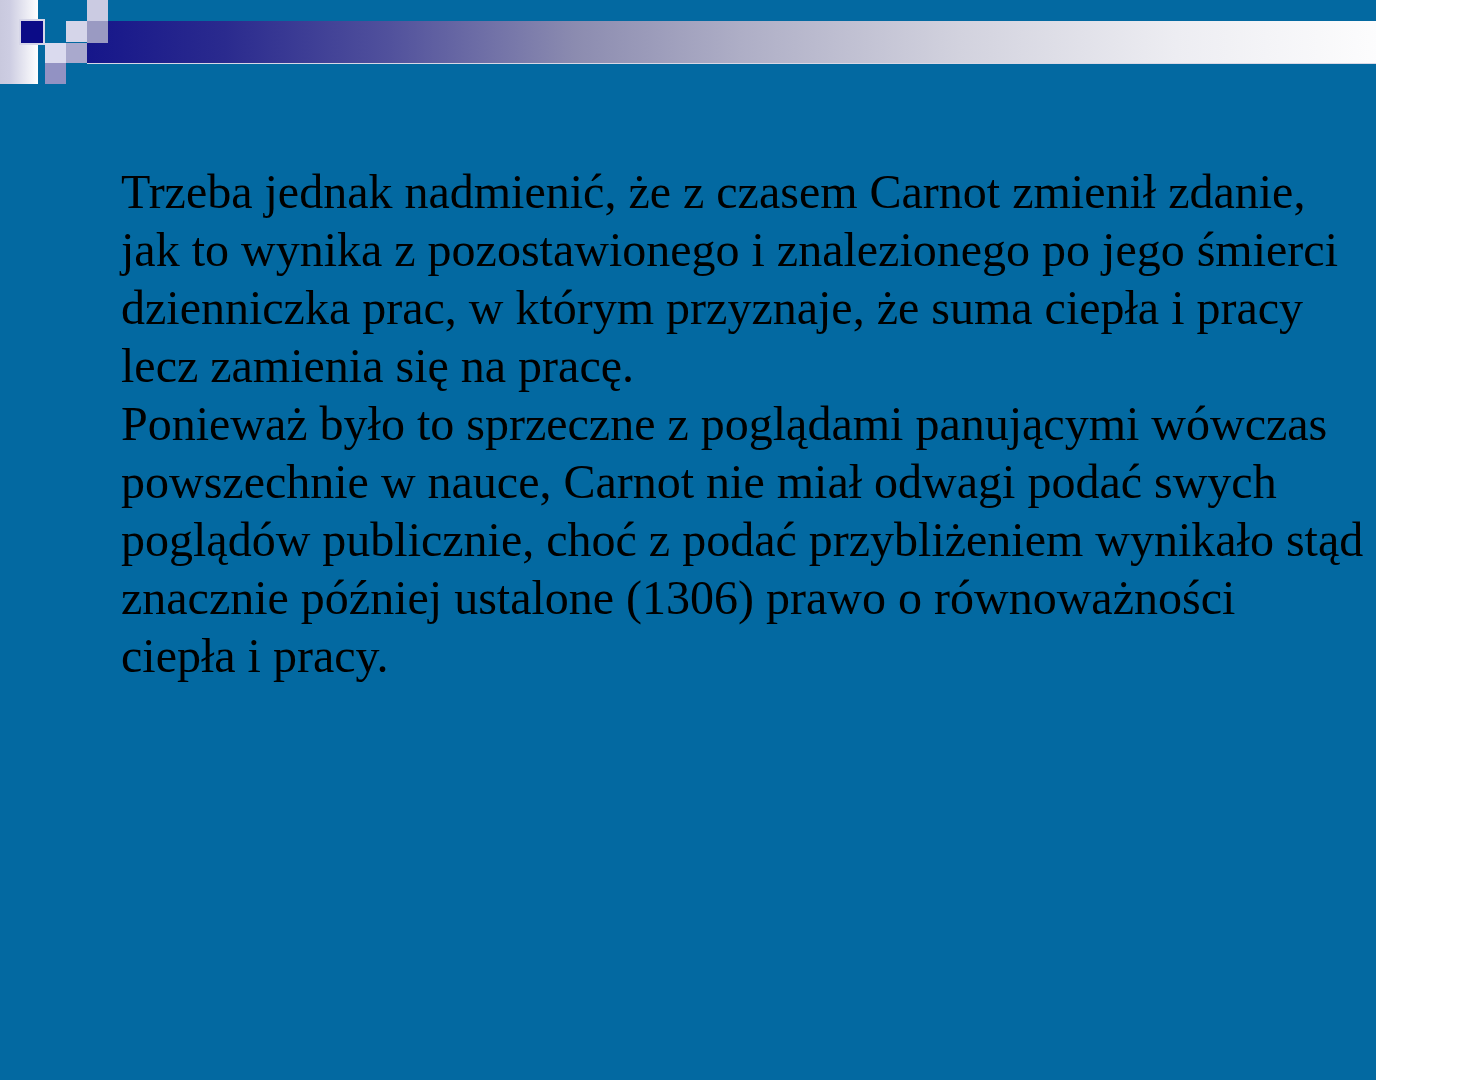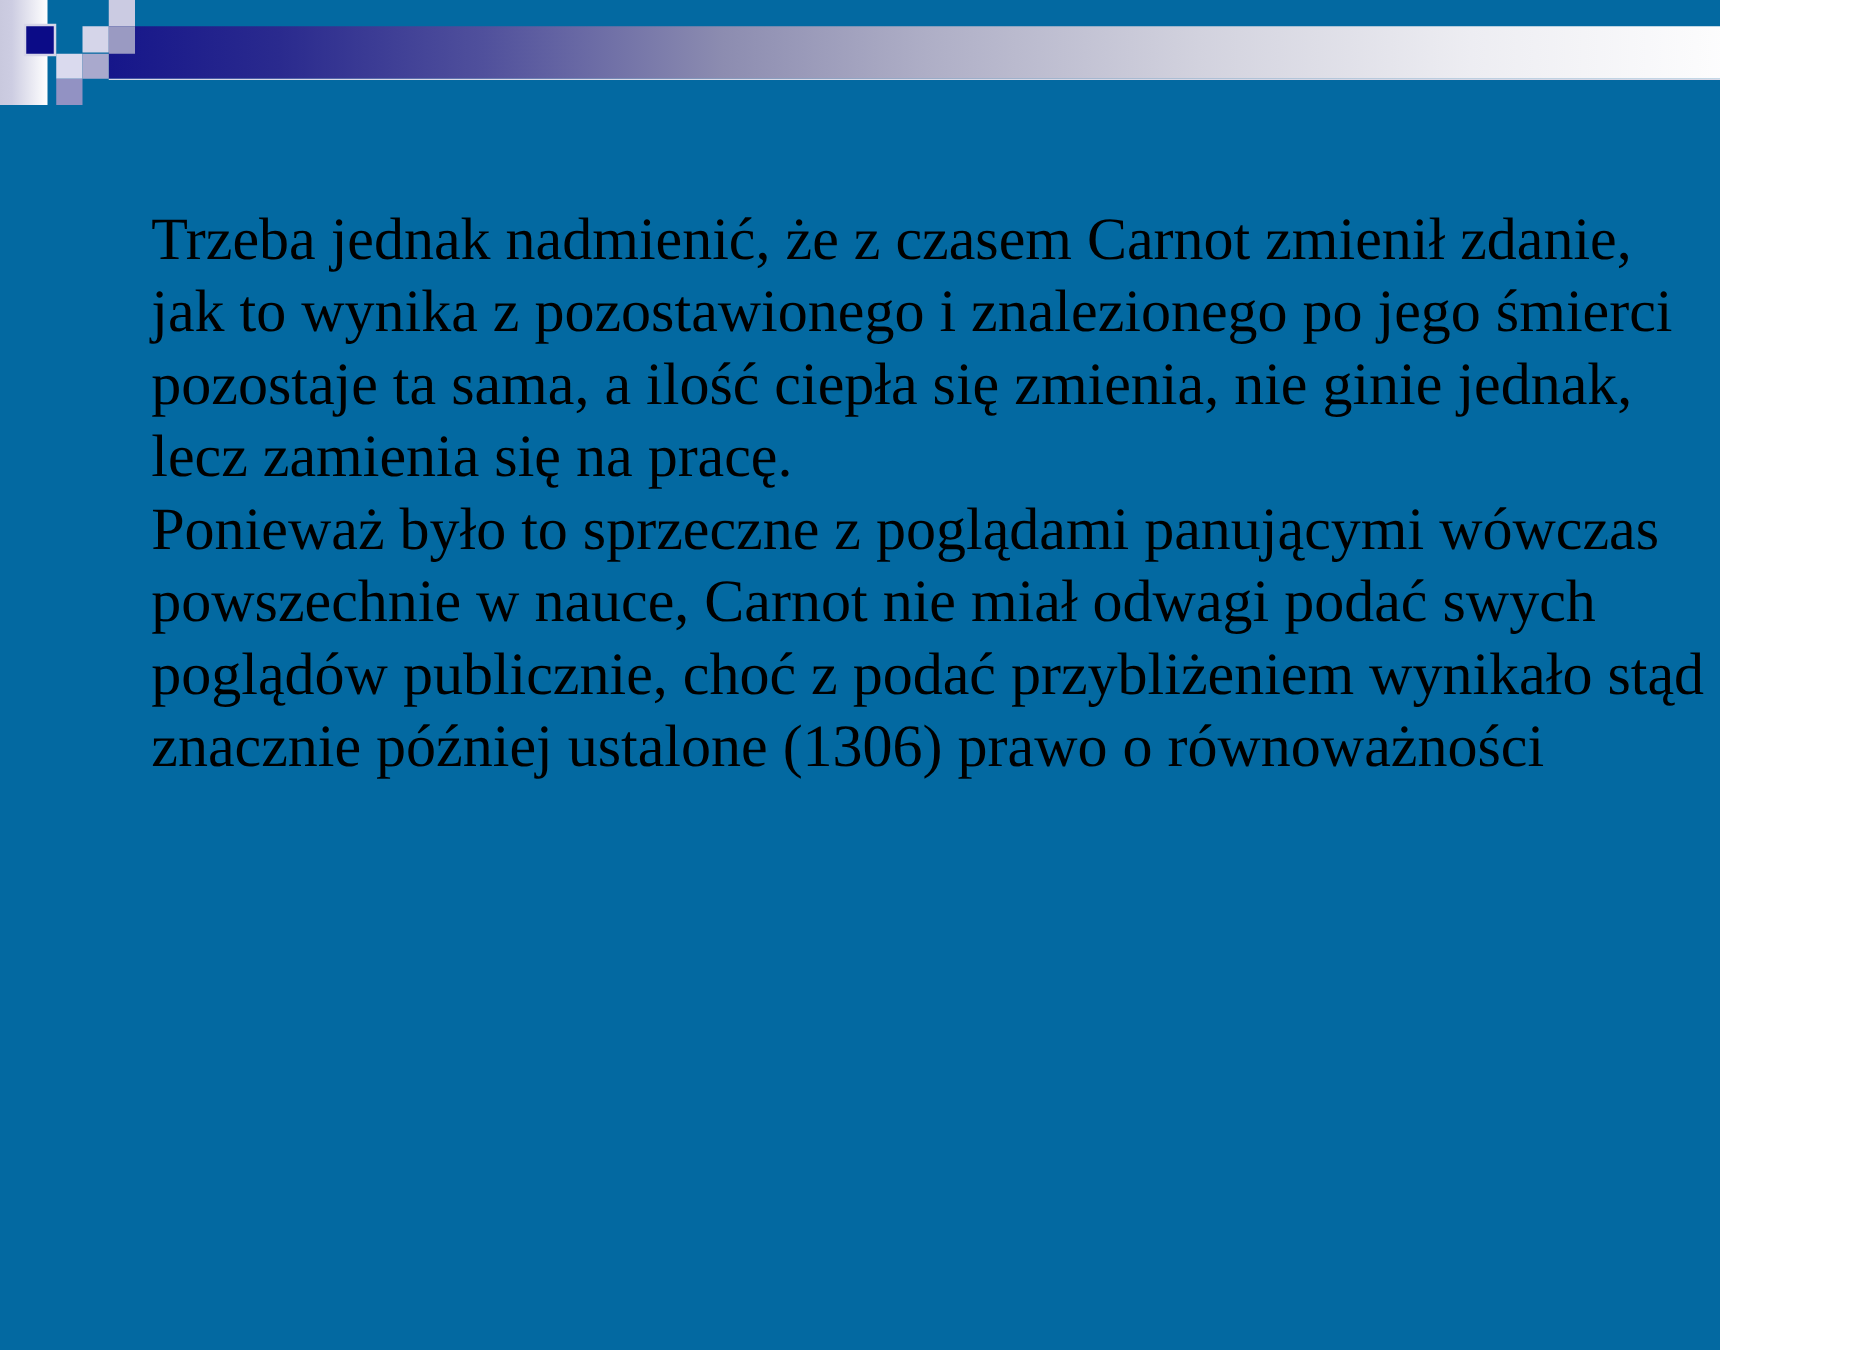--- a/index.html
+++ b/index.html
@@ -85,21 +85,22 @@
   <div class="sq sq-navy"></div>
   <div class="sq sq-mid-light"></div>
   <div class="sq sq-bar-overlay"></div>
   <div class="sq sq-row2-light"></div>
   <div class="sq sq-row2-purple"></div>
   <div class="sq sq-row3-purple"></div>
 
   <div class="body-text">
     <div class="line">Trzeba jednak nadmienić, że z czasem Carnot zmienił zdanie,</div>
     <div class="line">jak to wynika z pozostawionego i znalezionego po jego śmierci</div>
-    <div class="line">pozostaje ta sama, a ilość ciepła się zmienia, nie ginie jednak,</div>
+    <div class="line">dzienniczka prac, w którym przyznaje, że suma ciepła i pracy</div>
     <div class="line">lecz zamienia się na pracę.</div>
     <div class="line">Ponieważ było to sprzeczne z poglądami panującymi wówczas</div>
     <div class="line">powszechnie w nauce, Carnot nie miał odwagi podać swych</div>
     <div class="line">poglądów publicznie, choć z podać przybliżeniem wynikało stąd</div>
     <div class="line">znacznie później ustalone (1306) prawo o równoważności</div>
+    <div class="line">ciepła i pracy.</div>
   </div>
 
 </div>
 
 </body></html>

